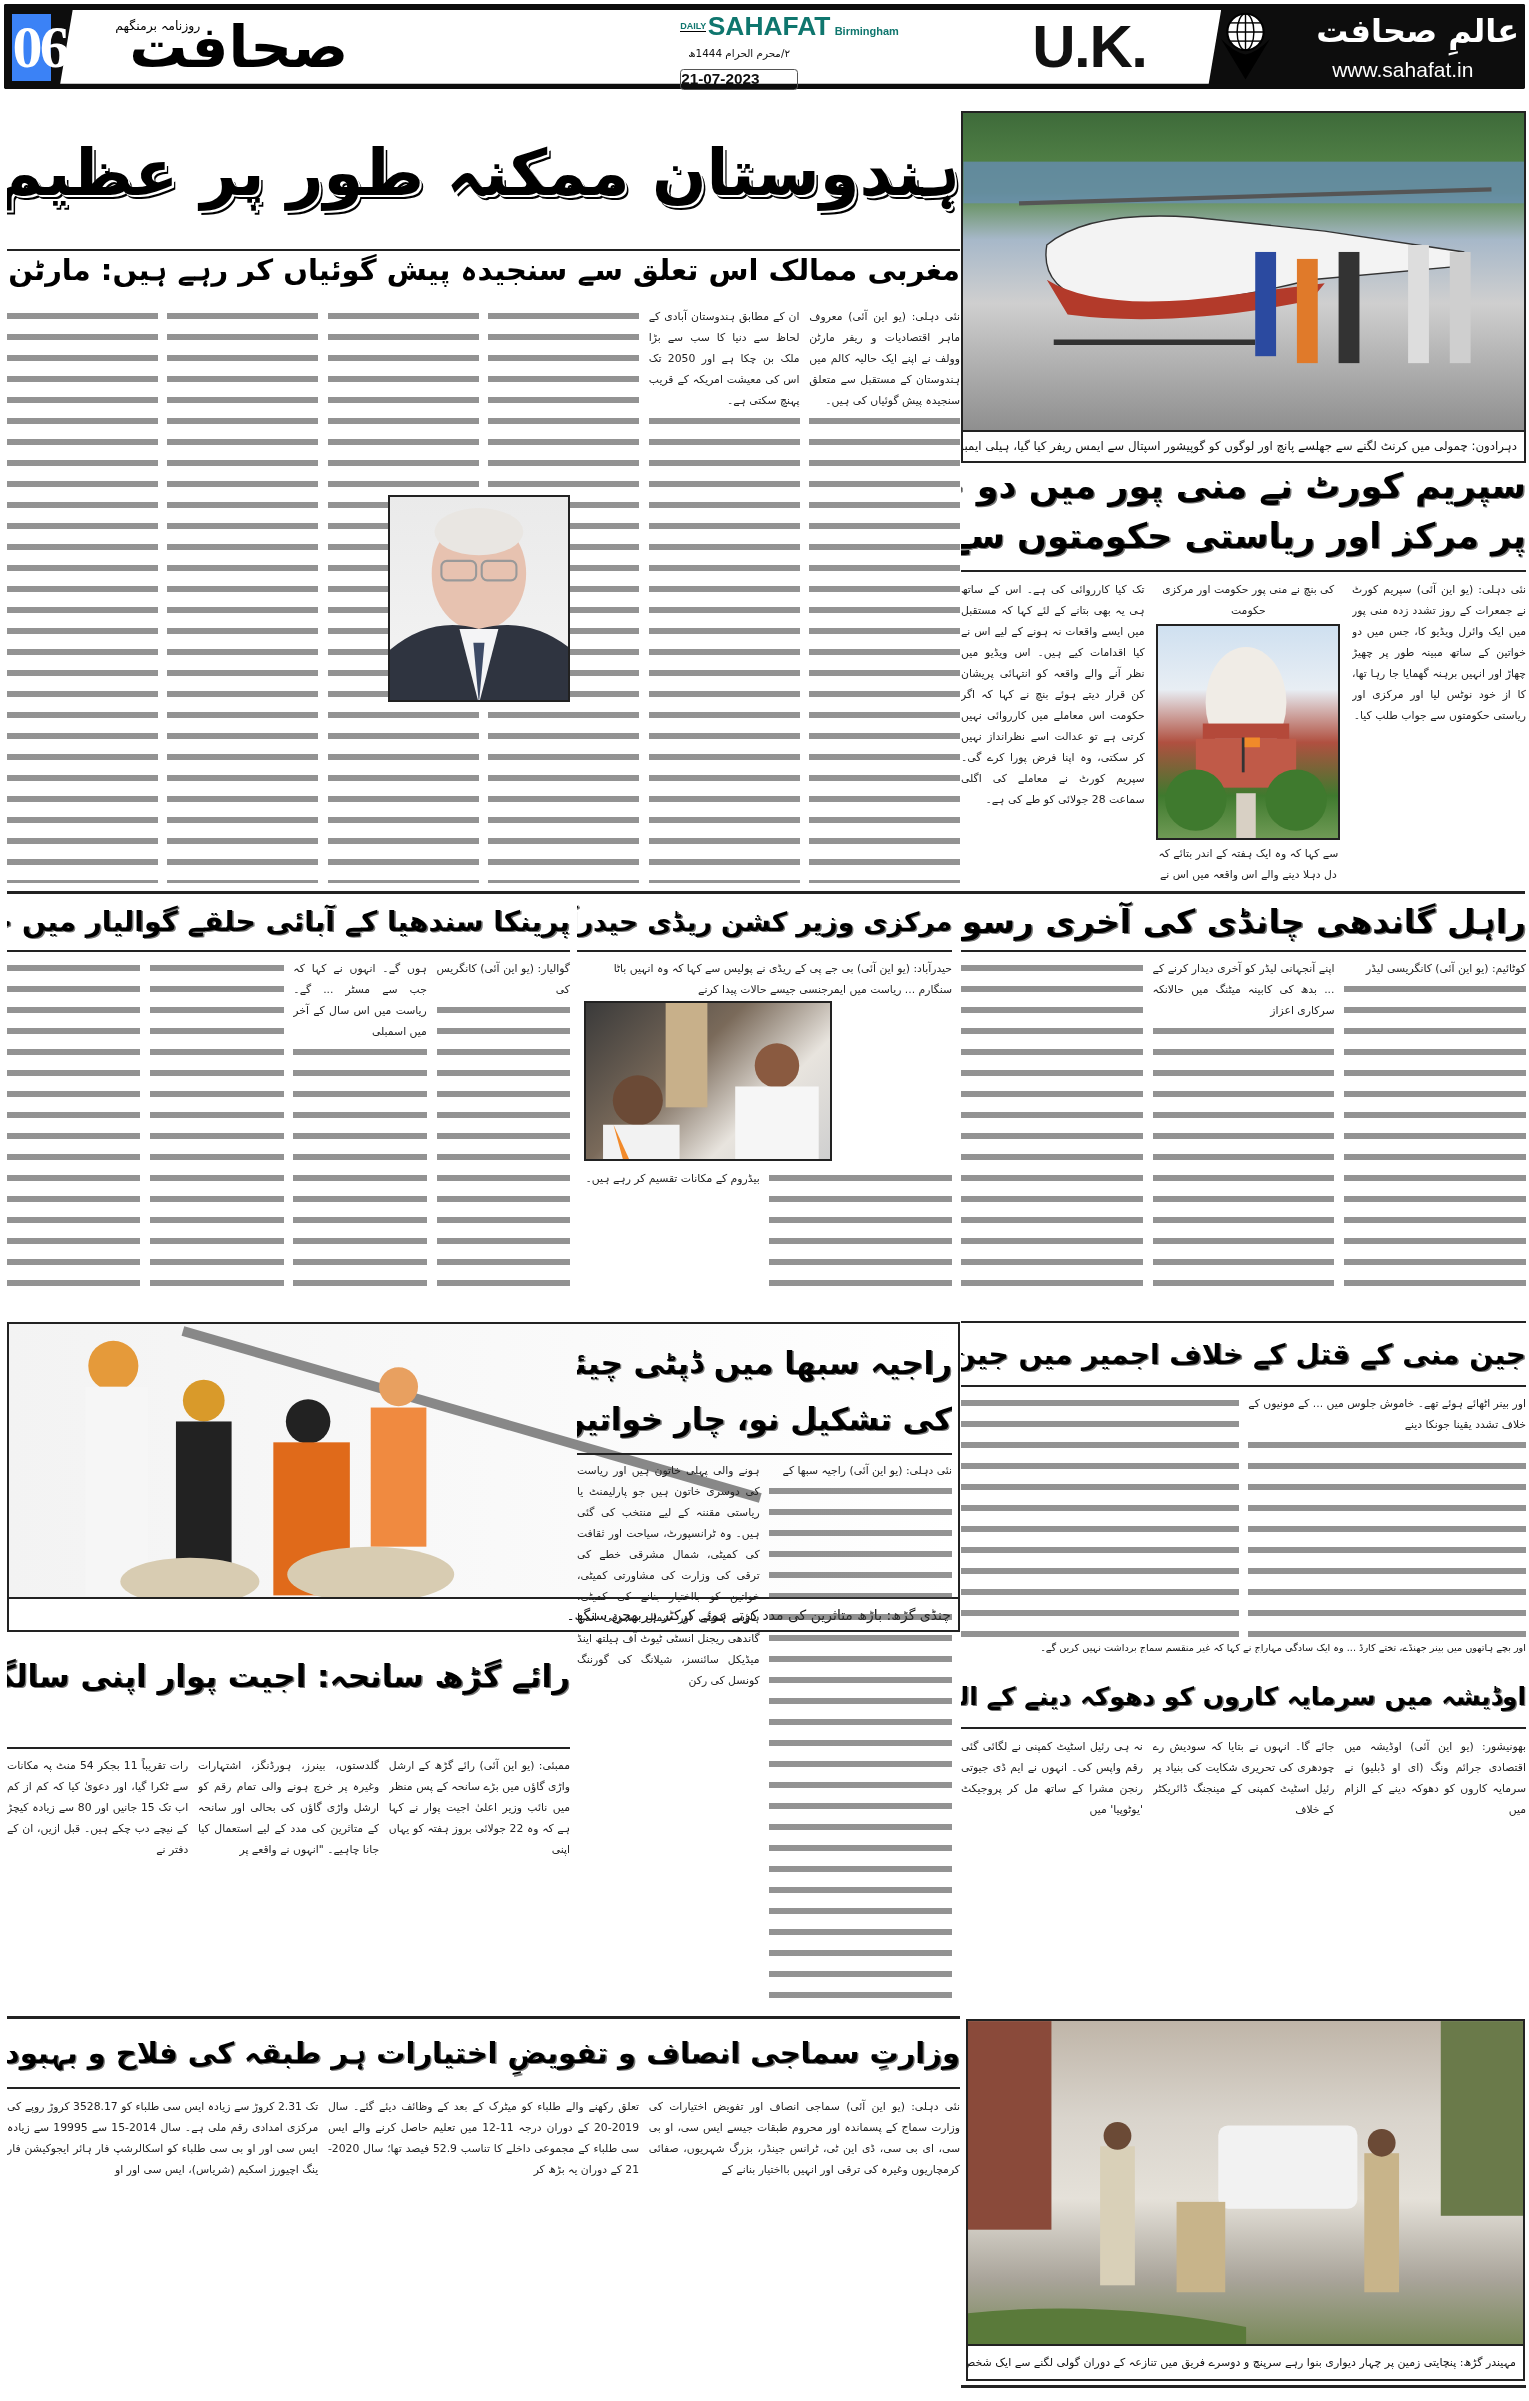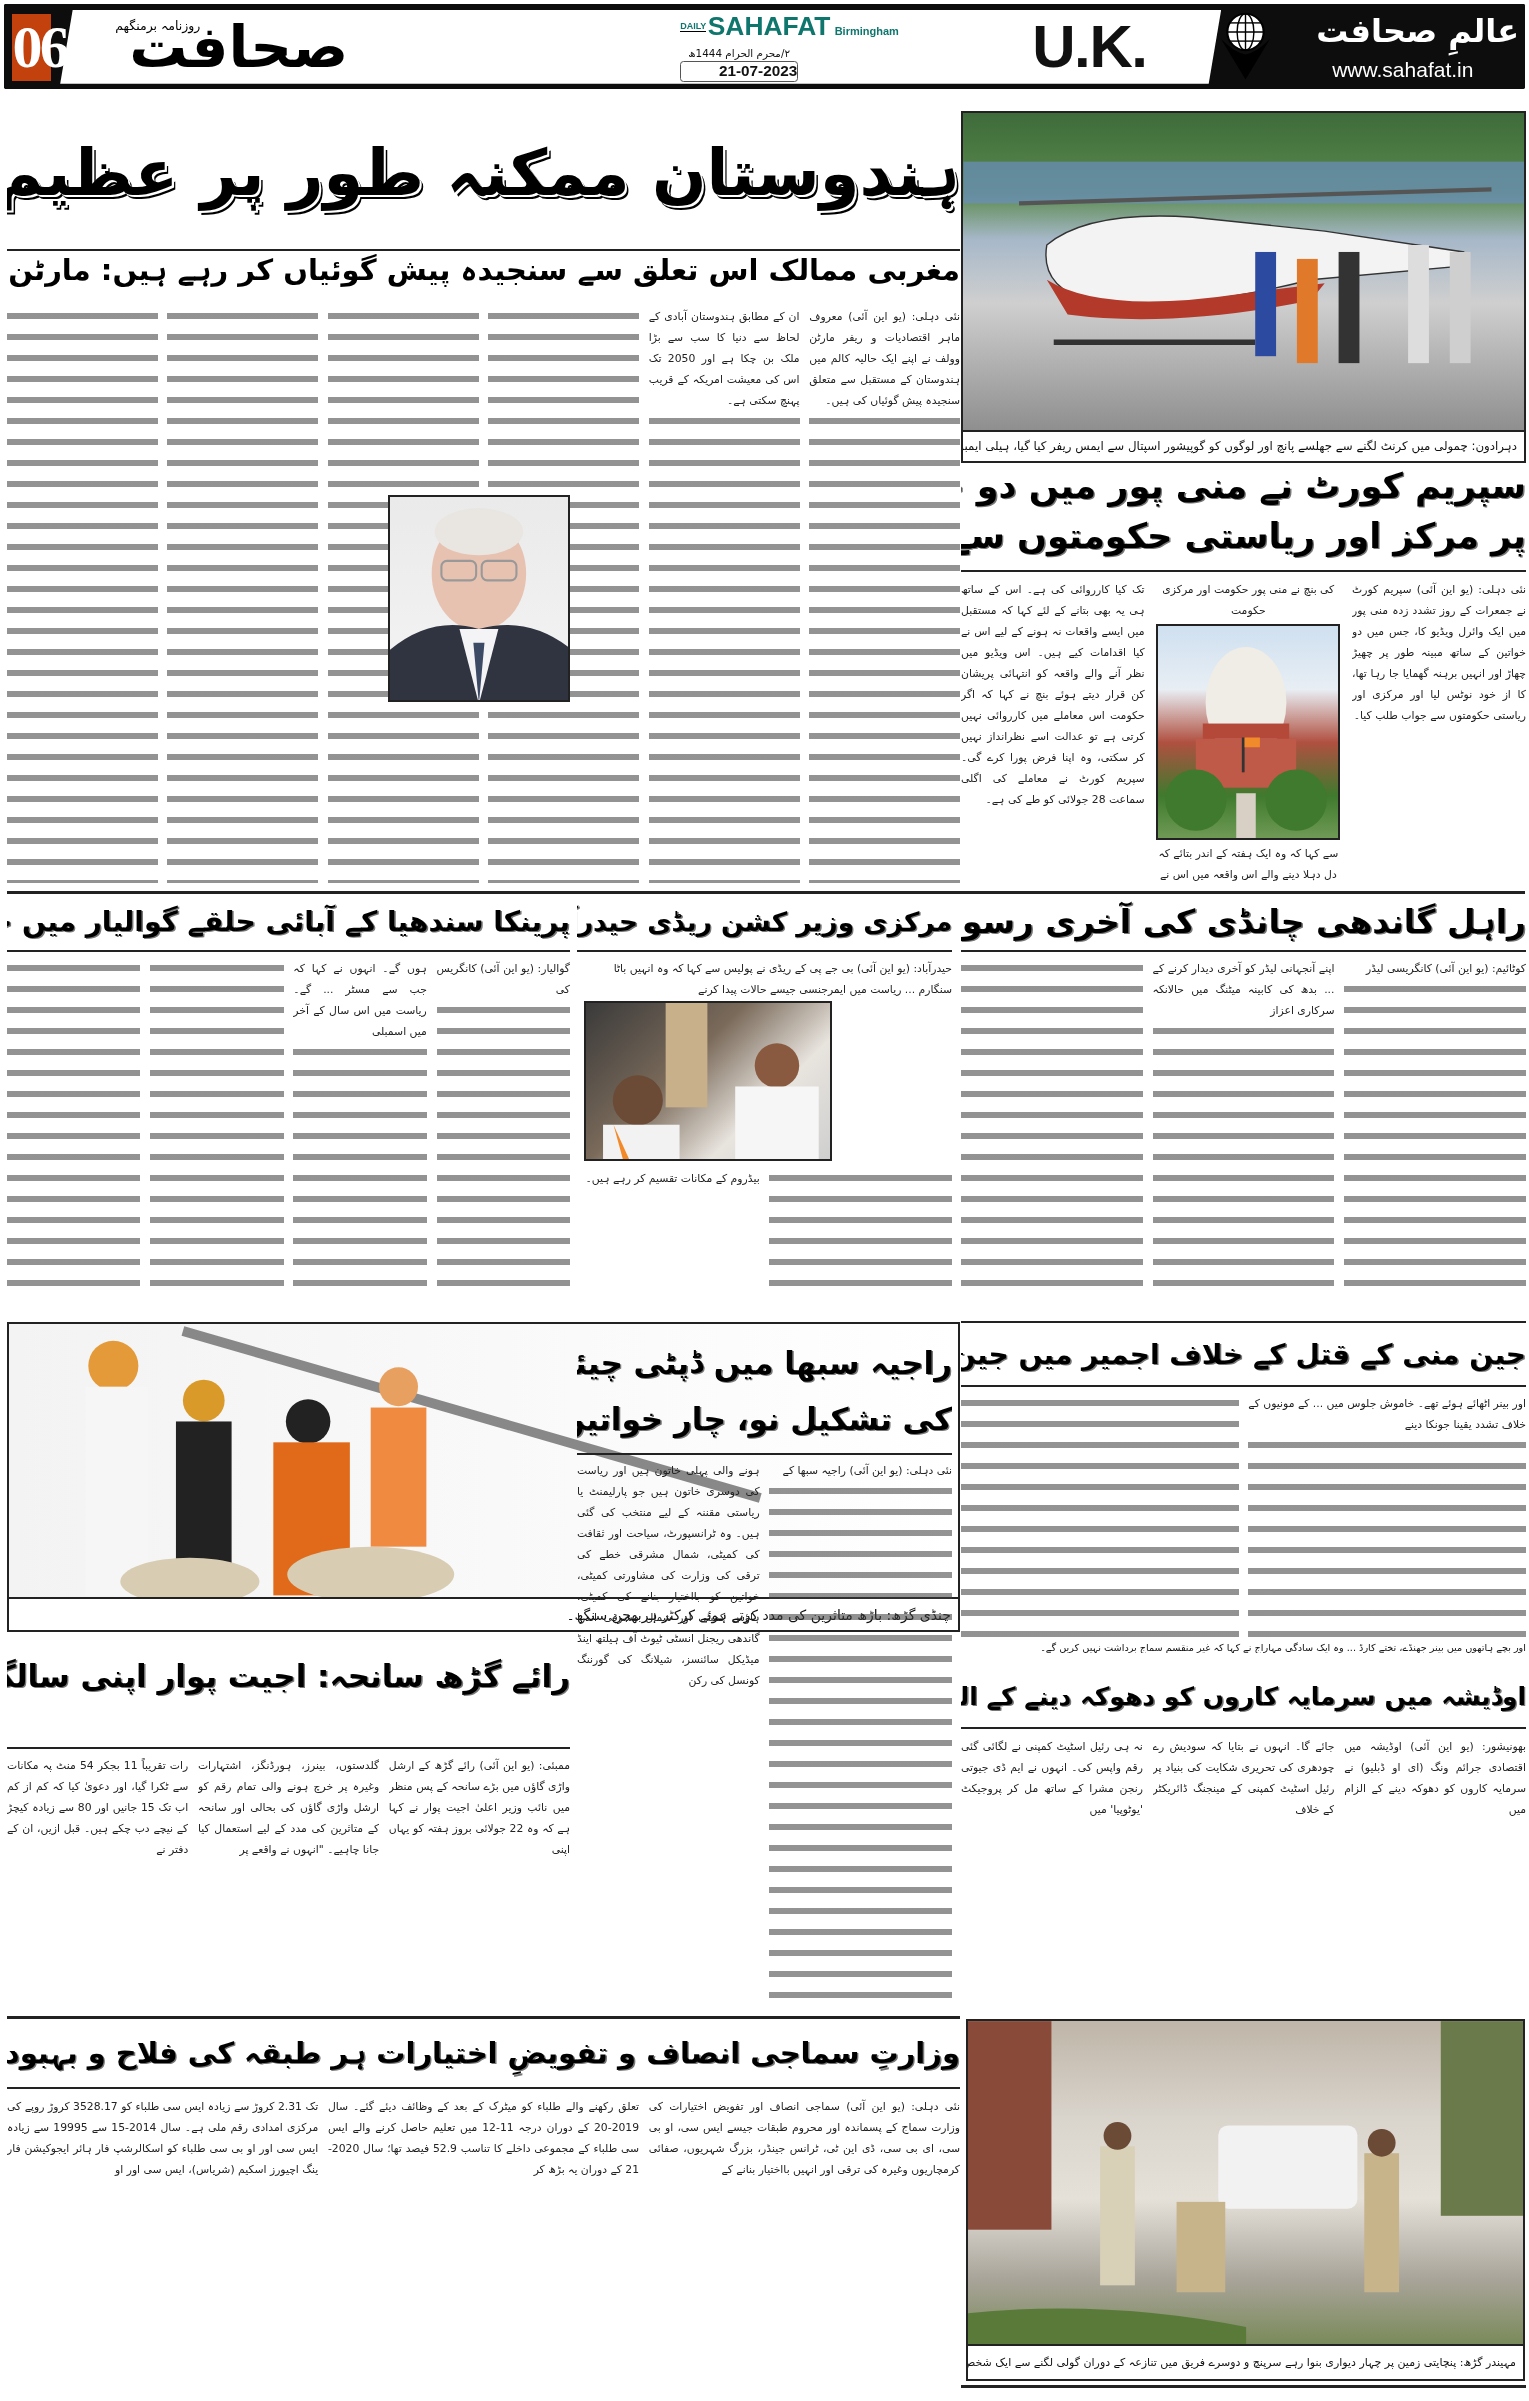--- a/index.html
+++ b/index.html
@@ -1,33 +1,33 @@
 <!DOCTYPE html>
 <html style="font-size:11px"><head>
 <meta charset="utf-8">
 <style>
   * { box-sizing: border-box; margin: 0; padding: 0; }
   html, body { width: 1530px; height: 2401px; background: #fff; overflow: hidden; }
   body { font-family: "DejaVu Sans", sans-serif; color: #111; position: relative; }
 
   
   .masthead { position: absolute; left: 4.2px; top: 4.2px; width: 1521px; height: 85px; background: #0d0d0d; border-radius: 1.4px; }
-  .page-num { position: absolute; left: 8.3px; top: 9.7px; width: 39px; height: 67px; background: #c2410c; color: #fff;
+  .page-num { position: absolute; left: 8.3px; top: 9.7px; width: 39px; height: 67px; background: #3b82f6; color: #fff;
     font-family: "Liberation Serif", serif; font-size: 60px; font-weight: bold; line-height: 67px; text-align: right; letter-spacing: -2.8px; }
   .mast-white { position: absolute; left: 56px; top: 5.6px; width: 1161px; height: 74px; background: #fff;
     clip-path: polygon(12.5px 0, 100% 0, calc(100% - 12.5px) 100%, 0 100%); }
   .urdu-logo { position: absolute; left: 125px; top: 9.7px; font-size: 58px; font-weight: 900; direction: rtl; line-height: 67px; color: #000; }
   .urdu-logo-sub { position: absolute; left: 111px; top: 14px; font-size: 12.5px; direction: rtl; color: #000; }
   .daily-block { position: absolute; left: 676px; top: 8.3px; width: 160px; }
   .daily-brand { font-family: "Liberation Sans", sans-serif; font-weight: bold; font-size: 26.4px; color: #0f766e; letter-spacing: 0px; line-height: 28px; }
   .daily-brand .sm { font-size: 9px; vertical-align: top; border-bottom: 1.4px solid #000; margin-right: 1.4px; }
   .daily-city { font-family: "Liberation Sans", sans-serif; font-size: 11px; font-weight: bold; margin-left: 4.2px; }
   .hijri { font-size: 10.4px; direction: rtl; text-align: center; width: 118px; margin-top: 1.4px; }
-  .date-box { margin-top: 2px; width: 118px; height: 21px; border: 1.4px solid #555; border-radius: 3.5px; font-family: "Liberation Sans", sans-serif;
-    font-weight: bold; font-size: 15.3px; text-align: right; line-height: 18px; }
+  .date-box { margin-top: 10px; width: 118px; height: 21px; border: 1.4px solid #555; border-radius: 3.5px; font-family: "Liberation Sans", sans-serif;
+    font-weight: bold; font-size: 15.3px; text-align: left; line-height: 18px; }
   .uk { position: absolute; left: 1028px; top: 11px; font-family: "Liberation Sans", sans-serif; font-weight: 900; font-size: 60px; line-height: 63px; color: #111; letter-spacing: -1.4px; text-align: right; }
   .globe { position: absolute; left: 1210px; top: 7px; width: 63px; height: 70px; }
   .alam-logo { position: absolute; left: 1286px; top: 8.3px; width: 229px; color: #fff; direction: rtl; font-size: 32px; font-weight: bold; text-align: right; }
   .site-url { position: absolute; left: 1328px; top: 54px; color: #fff; font-family: "Liberation Sans", sans-serif; font-size: 21px; }
 
   
   .art { position: absolute; direction: rtl; }
   .hl { font-weight: bold; color: #000; text-align: center; white-space: nowrap; overflow: hidden; text-shadow: 1.4px 1.4px 0 #777; line-height: 1.15; }
   .rule { position: absolute; height: 2.1px; background: #222; }
   .cols { display: flex; direction: rtl; gap: 9.7px; height: 100%; }

